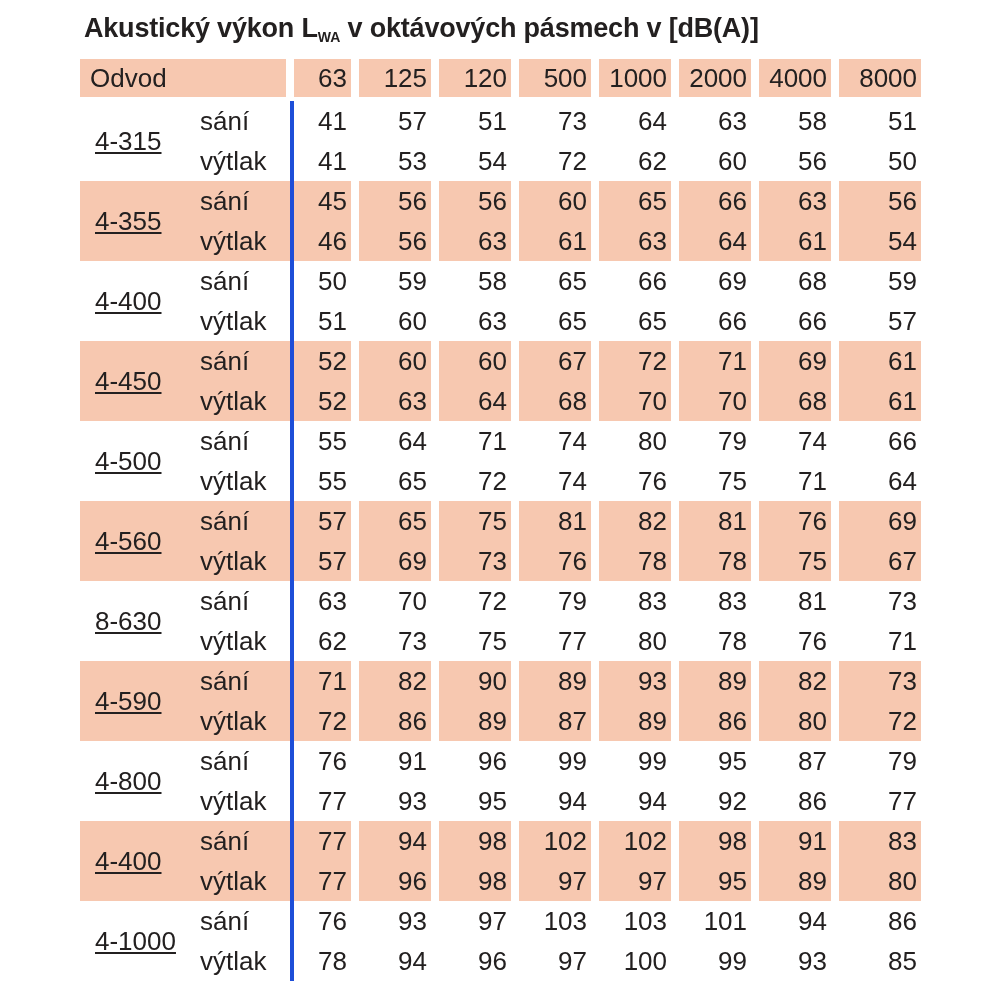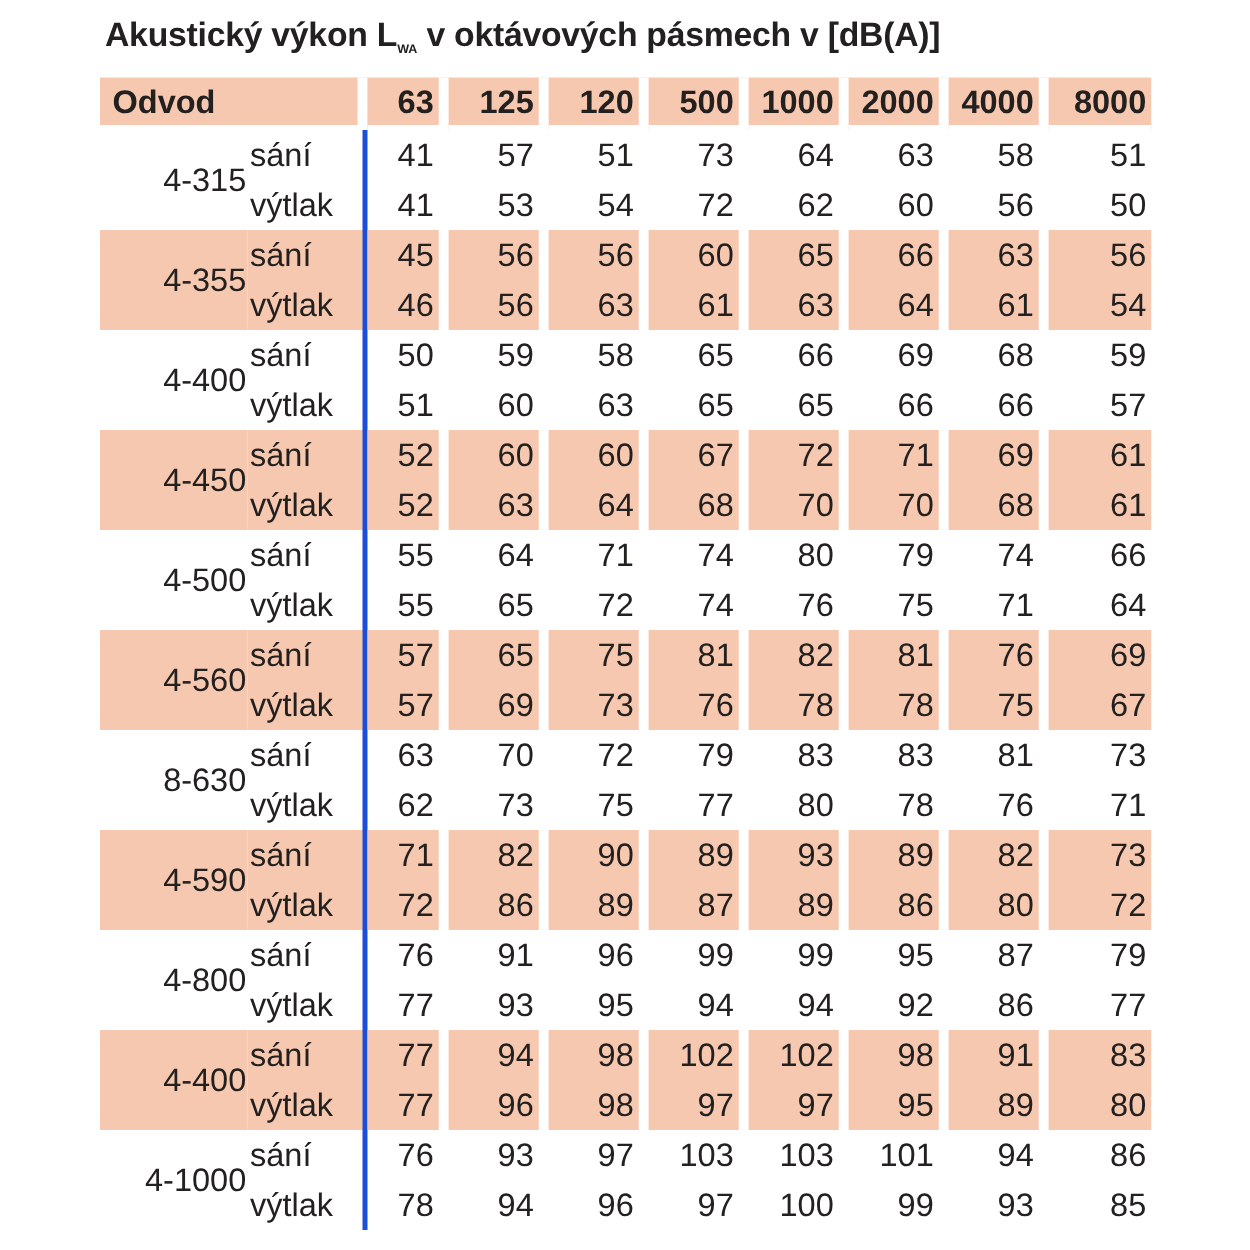--- a/index.html
+++ b/index.html
@@ -22,21 +22,21 @@
   }
   .title {
     font-size: 27px;
     font-weight: bold;
     margin: 0 0 11px 4px;
     line-height: 32px;
     letter-spacing: -0.2px;
     white-space: nowrap;
   }
   .title sub {
-    font-size: 10px;
+    font-size: 14px;
     font-weight: bold;
     vertical-align: baseline;
     position: relative;
     top: 5px;
     letter-spacing: 0;
   }
   table.tbl {
     border-collapse: separate;
     border-spacing: 0;
     table-layout: fixed;
@@ -49,33 +49,33 @@
     color: var(--text);
     vertical-align: middle;
     overflow: hidden;
     white-space: nowrap;
   }
   
   .tbl thead th {
     height: 42px;
     background: var(--shaded-bg);
     border-bottom: 4px solid #ffffff;
-    font-weight: bold;
   }
   .tbl thead th.lbl {
     text-align: left;
     padding-left: 10px;
     border-right: 8px solid #ffffff;
   }
   
   .tbl tbody td { height: 40px; }
   .tbl tr.shaded td { background: var(--shaded-bg); }
   .tbl td.model {
-    text-align: right;
+    text-align: left;
     padding-left: 15px;
+    text-decoration: underline;
   }
   .tbl td.type {
     text-align: left;
     padding-left: 2px;
     border-right: 4px solid #1d4ed8;
   }
   .tbl .num {
     text-align: right;
     padding-right: 4px;
     border-right: 8px solid #ffffff;

